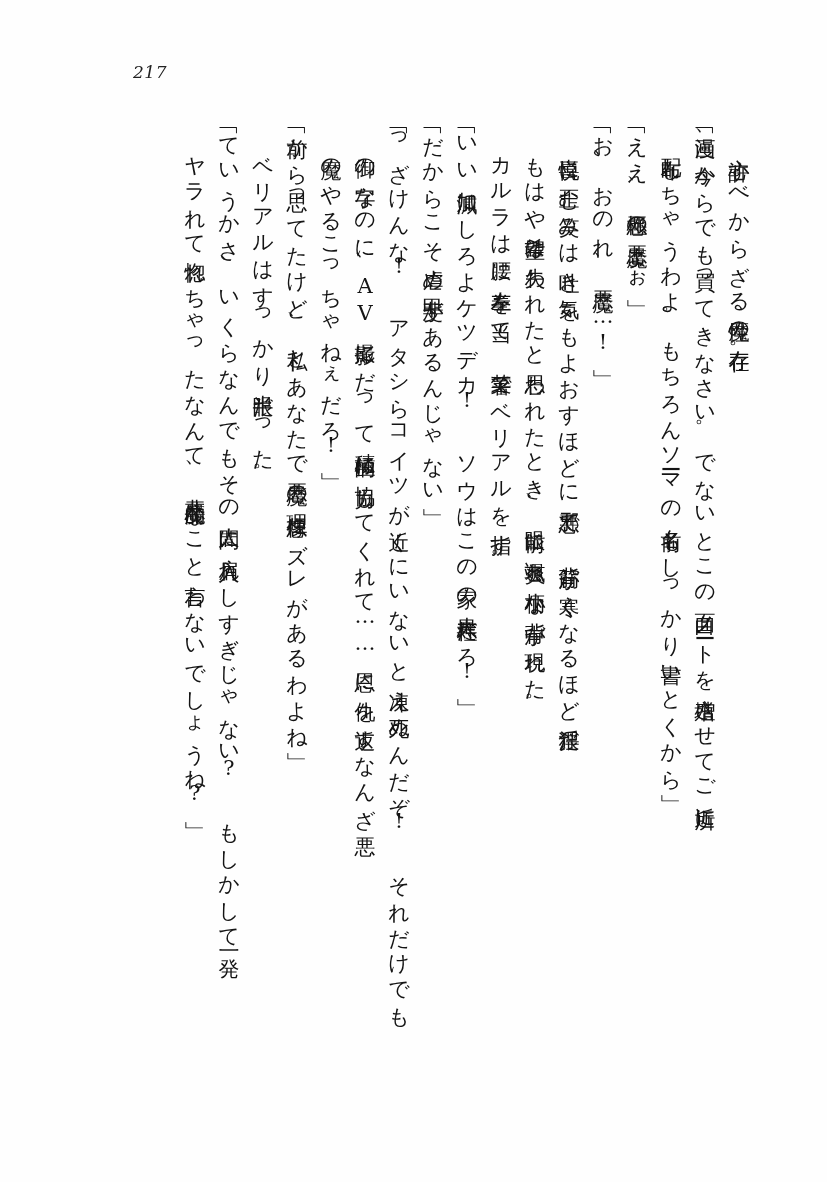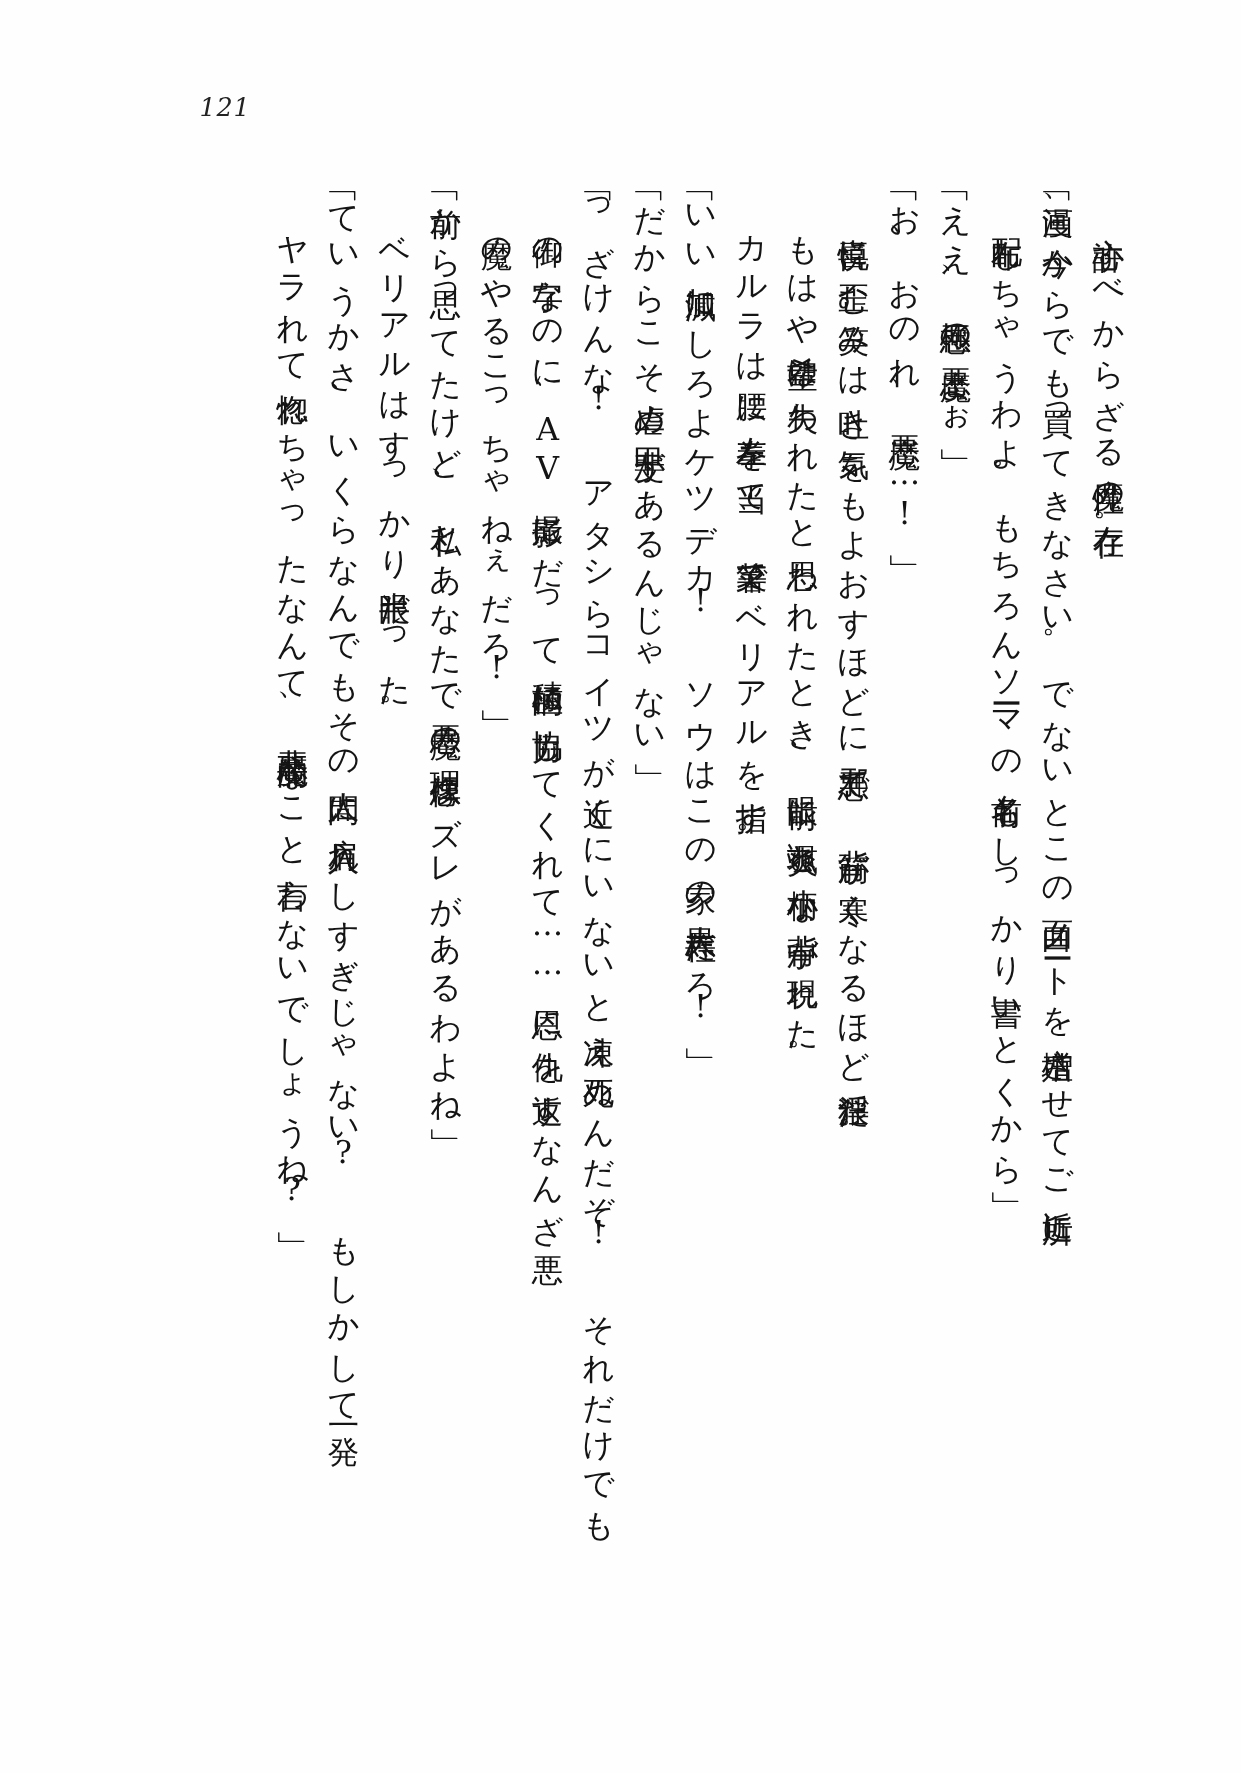--- a/index.html
+++ b/index.html
@@ -60,21 +60,21 @@
     white-space: pre;
     overflow: visible;
   }
   .column.indent-1 { padding-top: 22px; }
 </style>
 </head>
 <body>
 
 <div id="page">
 
-  <div id="page-number">121</div>
+  <div id="page-number">217</div>
 
   <div id="text-block">
       <div class="column indent-1">心許すべからざる魔性の存在。</div>
       <div class="column">「漫画、今からでも買ってきなさい。でないとこの面白ノートを増殖させてご近所に</div>
       <div class="column indent-1">配布しちゃうわよ。もちろんソーマの名前もしっかり書いとくから」</div>
       <div class="column">「ええ、極悪の悪魔よぉ」</div>
       <div class="column">「お、おのれ、悪魔……!」</div>
       <div class="column indent-1">喜悦に歪む笑みは吐き気をもよおすほどに邪悪で、背筋が寒くなるほど淫猥だ。</div>
       <div class="column indent-1">もはや希望は失われたと思われたとき、眼前に颯爽と小柄な背中が現れた。</div>
       <div class="column indent-1">カルラは腰に左拳を当て、菜箸でベリアルを指す。</div>

